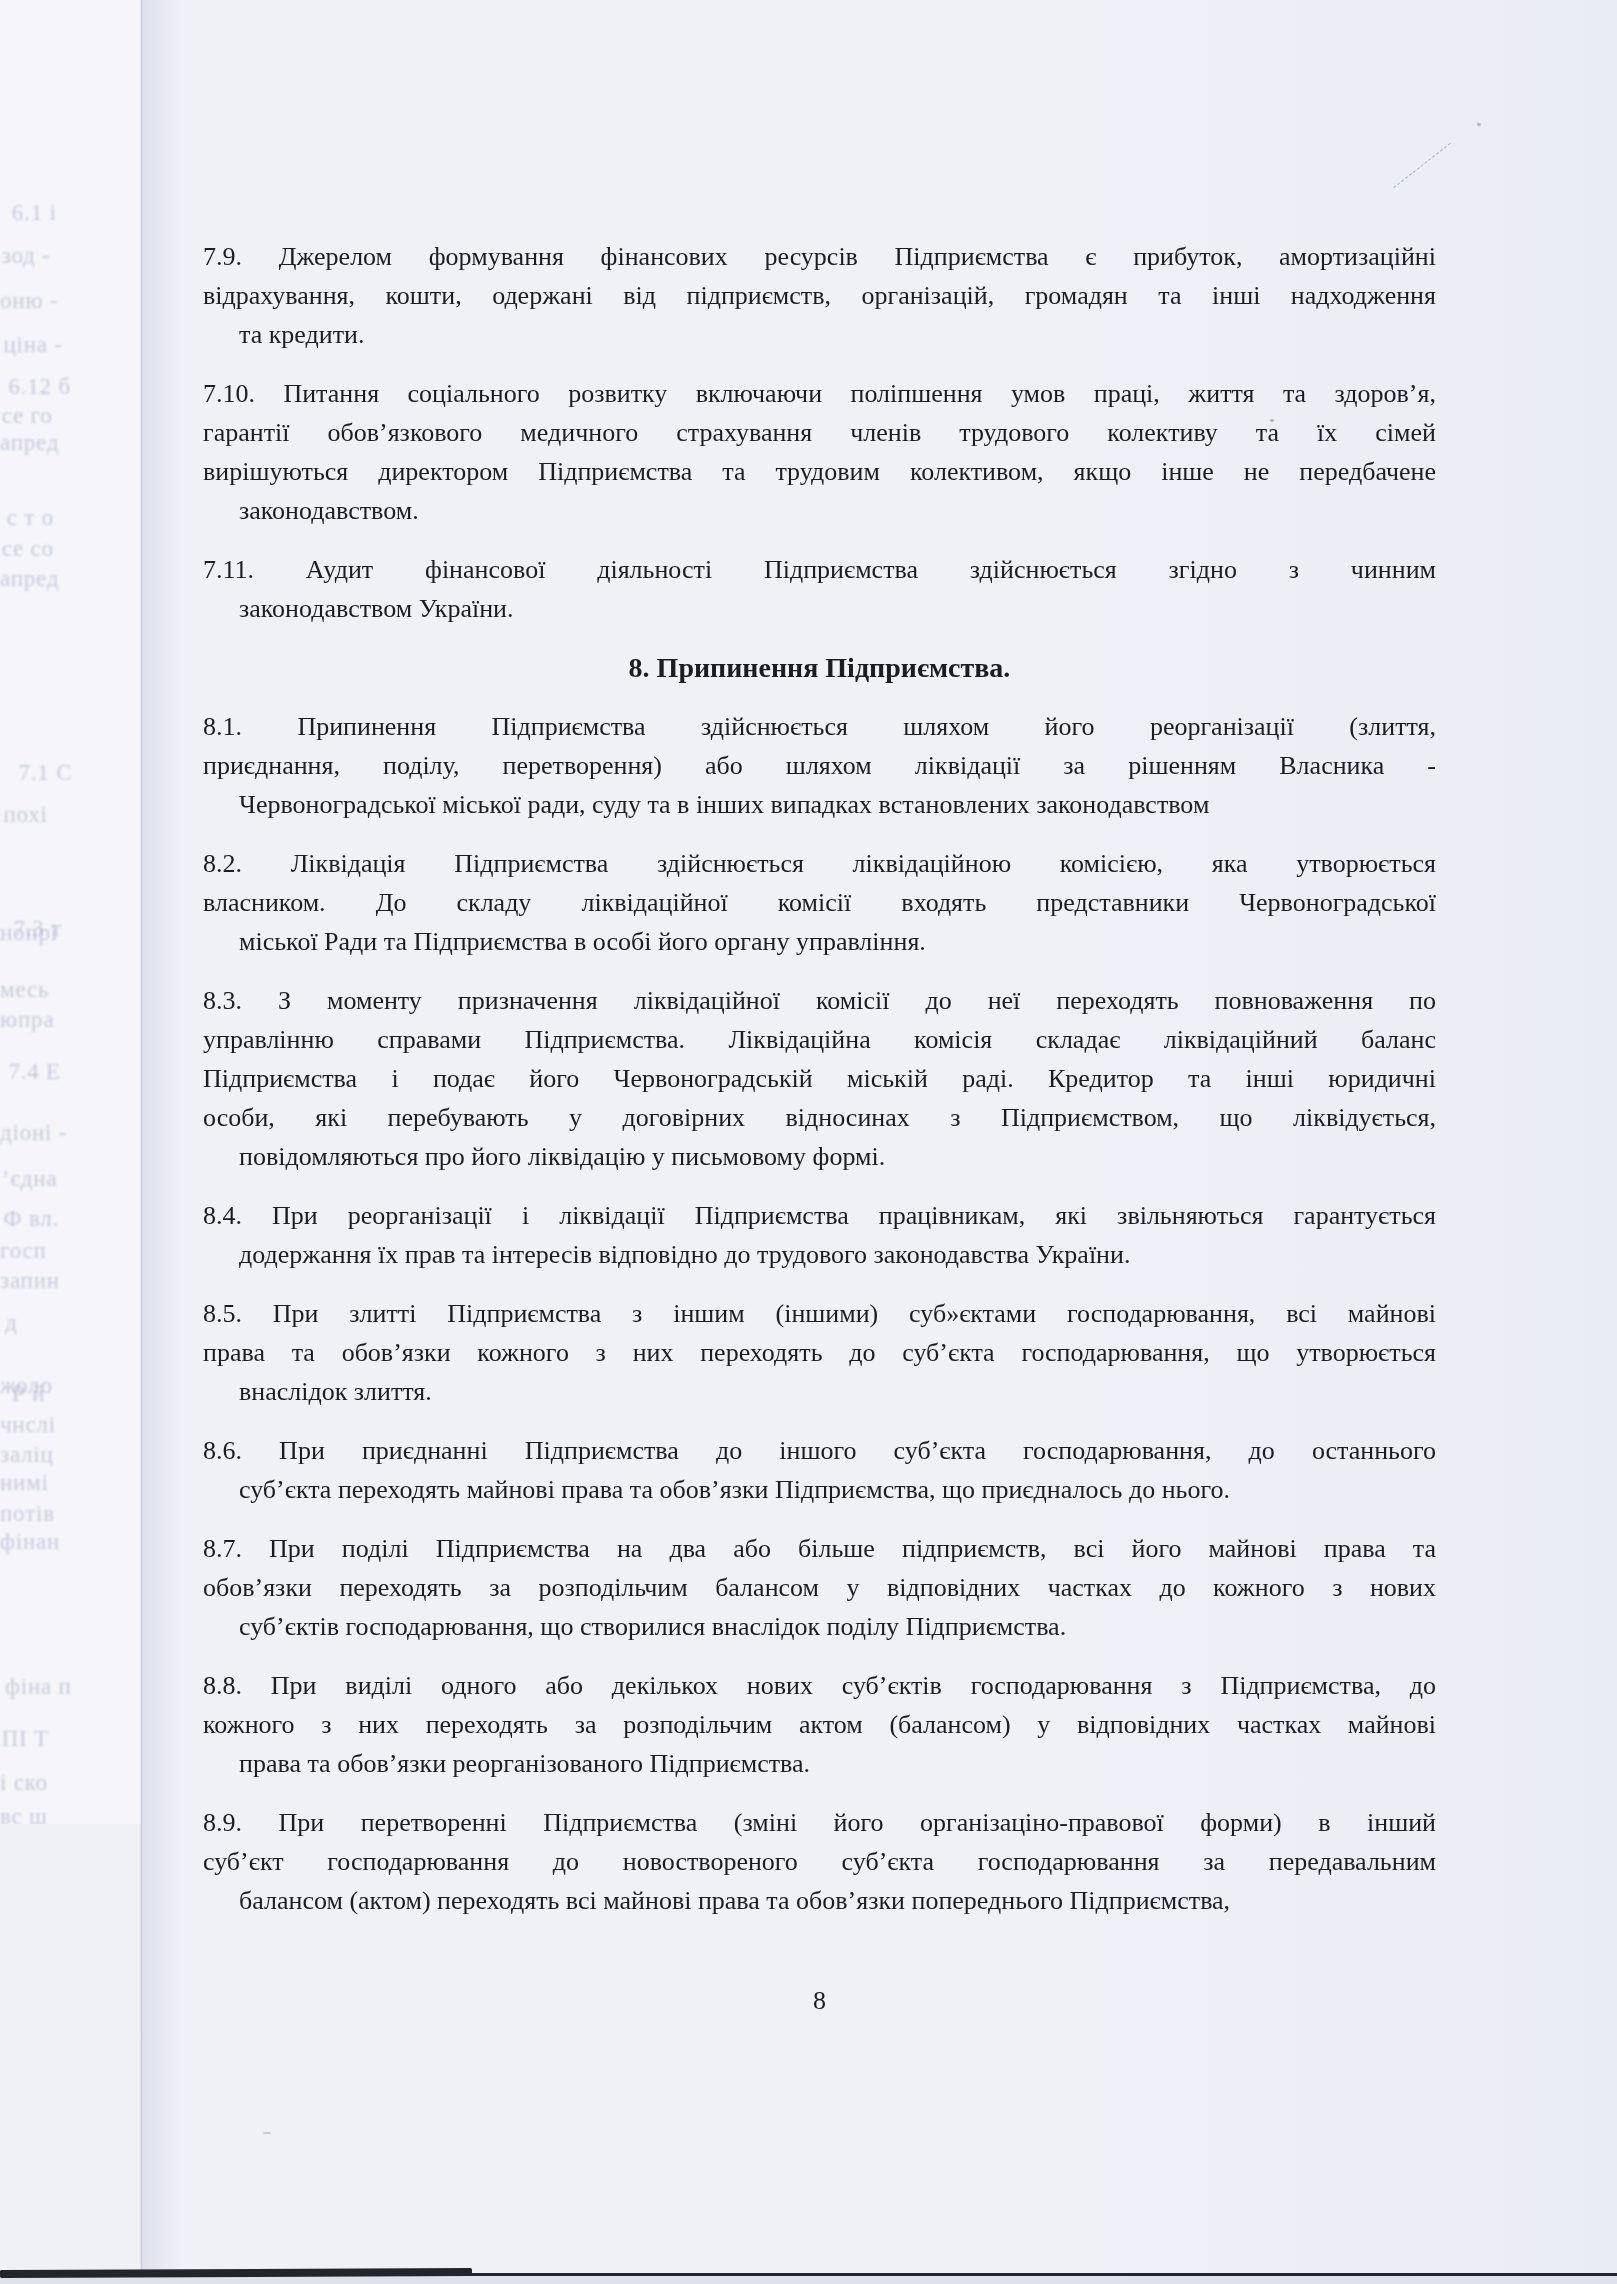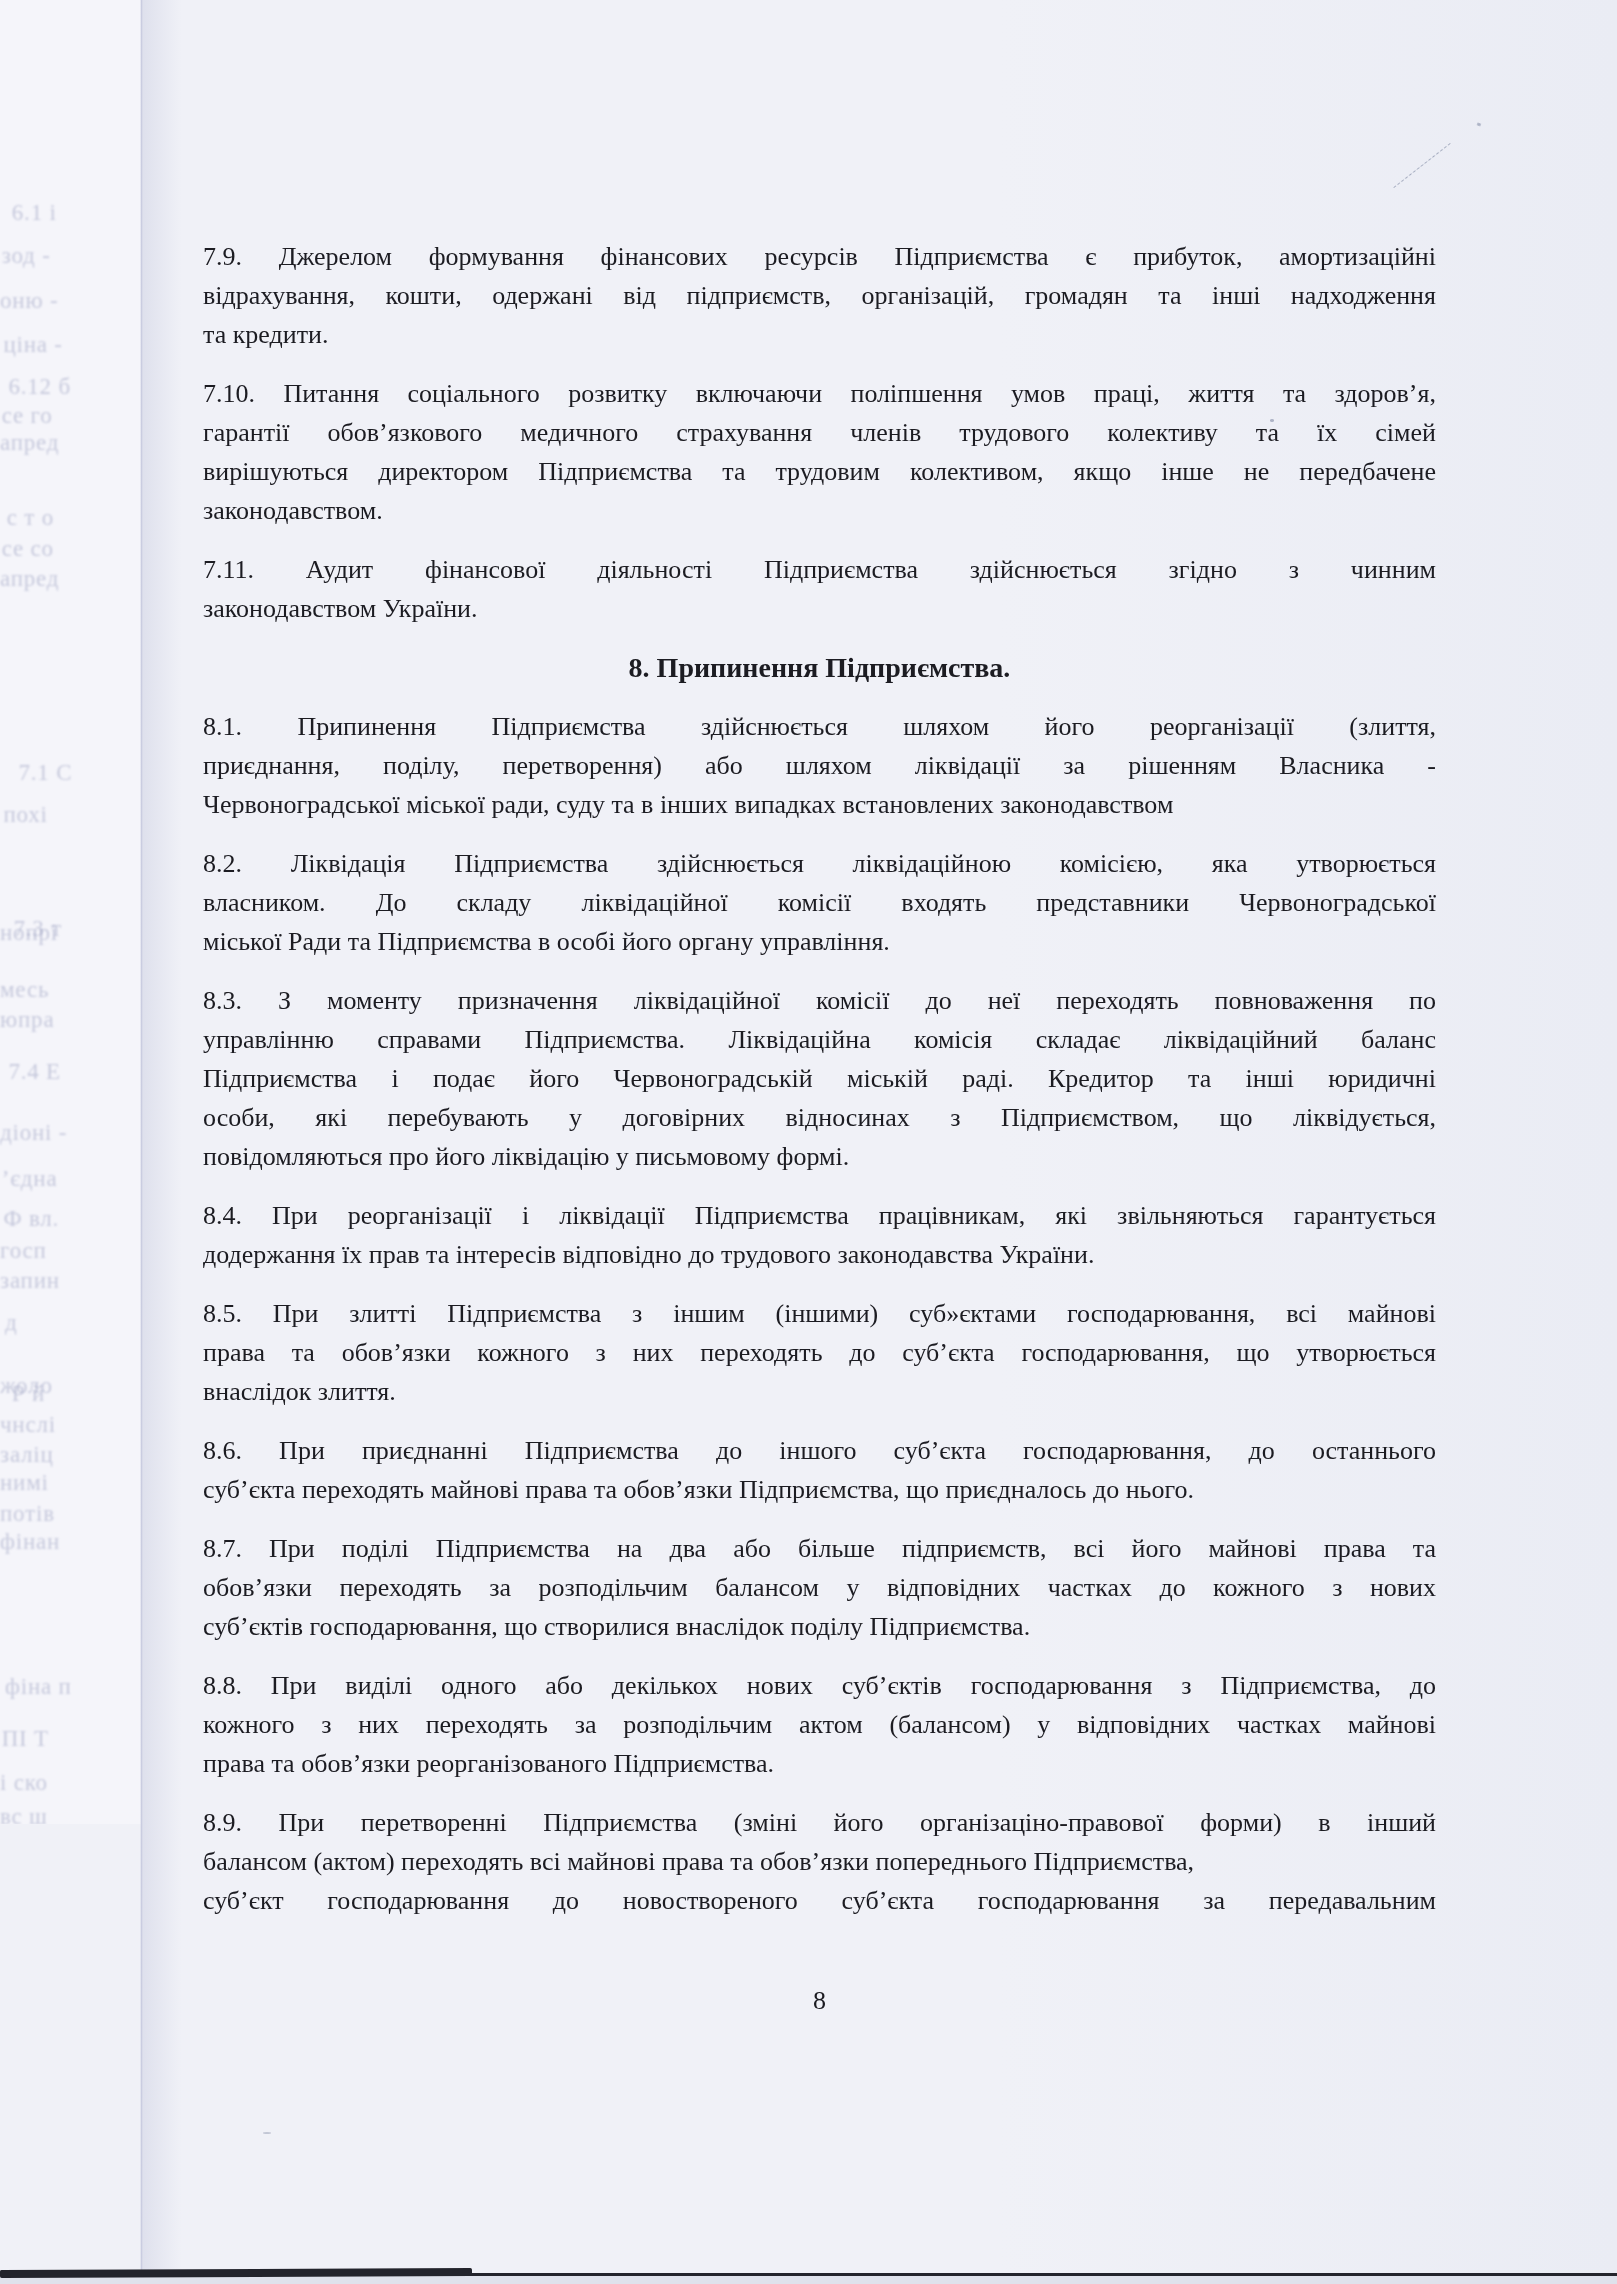--- a/index.html
+++ b/index.html
@@ -83,21 +83,21 @@
     position:absolute;left:203px;top:237px;width:1233px;
     font-size:26px;line-height:39px;
     text-rendering:optimizeLegibility;
   }
   .para{margin-bottom:20px;}
   .line{
     text-align:justify;
     text-align-last:justify;
     white-space:normal;
   }
-  .line.last{text-align-last:left;}
+  .line.last{text-align-last:left;margin-left:36px;}
   .heading{
     margin-bottom:20px;
     text-align:center;
     font-weight:bold;
     font-size:28px;
   }
   .page-number{
     position:absolute;left:203px;top:1981px;width:1233px;
     text-align:center;font-size:26px;line-height:39px;
   }
@@ -208,19 +208,19 @@
       <div class="line">обов’язки переходять за розподільчим балансом у відповідних частках до кожного з нових</div>
       <div class="line last">суб’єктів господарювання, що створилися внаслідок поділу Підприємства.</div>
     </div>
     <div class="para">
       <div class="line">8.8. При виділі одного або декількох нових суб’єктів господарювання  з Підприємства, до</div>
       <div class="line">кожного з них переходять за розподільчим актом (балансом) у відповідних частках майнові</div>
       <div class="line last">права та обов’язки реорганізованого Підприємства.</div>
     </div>
     <div class="para">
       <div class="line">8.9. При перетворенні Підприємства (зміні його організаціно-правової форми) в інший</div>
+      <div class="line">суб’єкт господарювання до новоствореного суб’єкта господарювання за передавальним</div>
       <div class="line last">балансом (актом) переходять всі майнові права та обов’язки попереднього Підприємства,</div>
-      <div class="line">суб’єкт господарювання до новоствореного суб’єкта господарювання за передавальним</div>
     </div>
   </main>
 
 <div class="page-number">8</div>
 
 
 </body></html>

